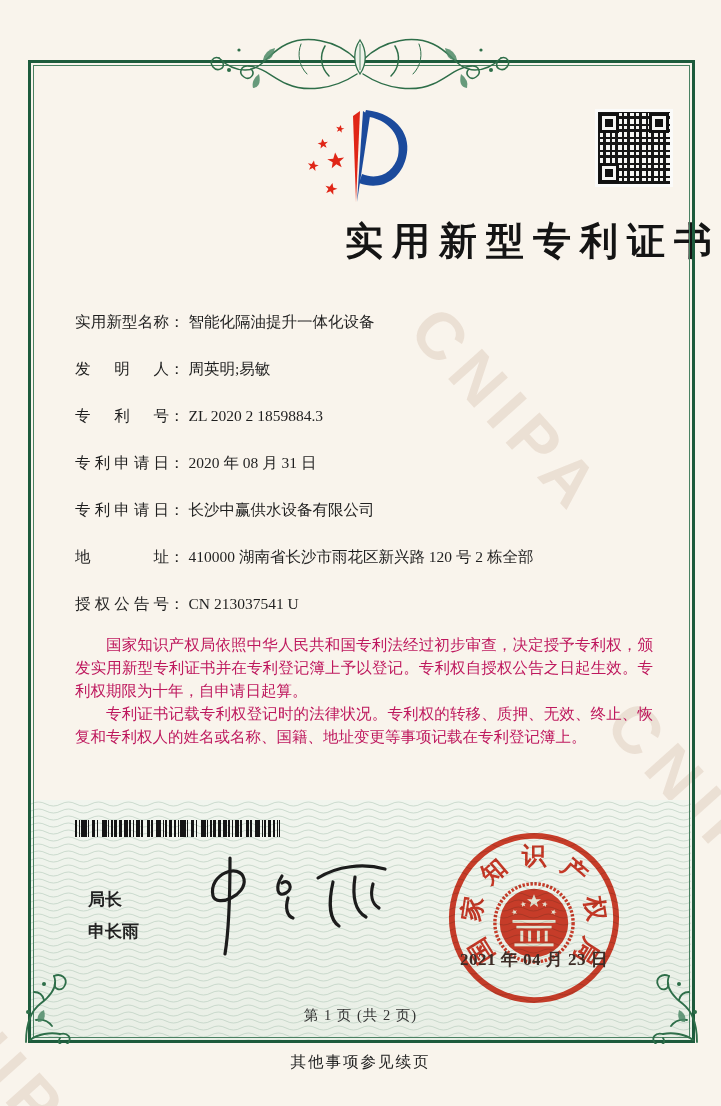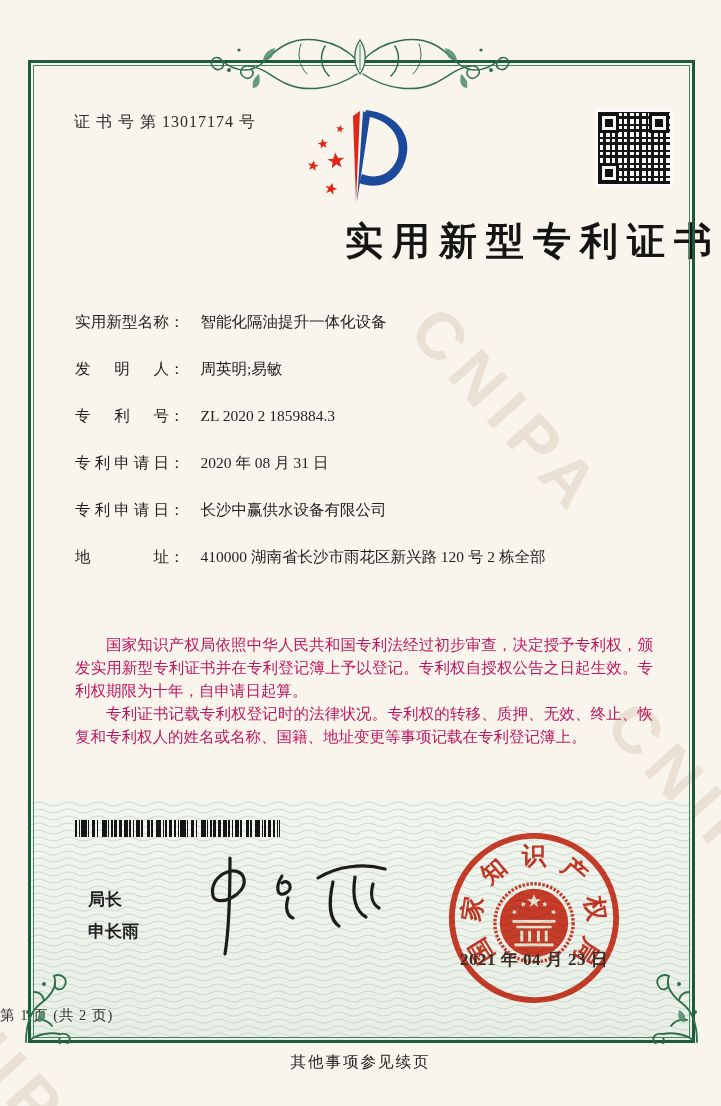--- a/index.html
+++ b/index.html
@@ -54,21 +54,21 @@
     font-size:38px; font-weight:bold; letter-spacing:9px; color:#141414;
   }
   
   .fields{position:absolute; left:75px; top:311px; width:582px; z-index:4; font-size:15.5px;}
   .frow{margin-bottom:25px; line-height:22px; white-space:nowrap;}
   .flabel{
     display:inline-block; width:94px; text-align:justify; text-align-last:justify;
     vertical-align:top;
   }
   .fcolon{display:inline-block;}
-  .fvalue{margin-left:16px;}
+  .fvalue{margin-left:4px;}
   .grant{display:flex;}
   .grant .g1{width:295px; flex:none;}
   
   .paras{position:absolute; left:75px; top:633px; width:578px; z-index:4;
          font-size:15.5px; line-height:23px; color:#be185d; text-align:justify;}
   .paras p{margin:0; text-indent:2em;}
   
   .barcode{
     position:absolute; left:75px; top:820px; width:205px; height:17px; z-index:4;
     background:
@@ -81,21 +81,21 @@
           font-size:17px; font-weight:bold; color:#222; line-height:32px;}
   .handsign{position:absolute; left:185px; top:850px; width:220px; height:112px; z-index:4;}
   
   .seal{position:absolute; left:446px; top:830px; width:176px; height:176px; z-index:4;
         mix-blend-mode:multiply; opacity:.93;}
   .seal-date{
     position:absolute; left:446px; top:948px; width:176px; z-index:5; text-align:center;
     font-size:17px; font-weight:bold; color:#3c2c26; letter-spacing:.5px; white-space:nowrap;
   }
   
-  .page-info{position:absolute; left:0; right:0; top:1006px; z-index:4; 
+  .page-info{position:absolute; left:0; right:0; top:1006px; z-index:4; text-align:center;
              font-size:14.5px; color:#333; letter-spacing:1px;}
   .footer-note{position:absolute; left:0; right:0; top:1052px; z-index:4; text-align:center;
                font-size:15.5px; color:#222; letter-spacing:2px;}
 </style>
 </head>
 <body>
 
 <div class="page">
 
   <div class="wm" style="left:-140px; top:-62px;">CNIPA</div>
@@ -186,21 +186,20 @@
       <path d="M8,68 C16,62 28,60 38,62"></path>
       <path d="M38,62 c8,-2 12,4 8,9 c-4,5 -12,1 -8,-5"></path>
       <path d="M14,48 q10,-2 16,6"></path>
       <path d="M12,20 q8,0 10,8"></path>
       <circle cx="6" cy="40" r="2" fill="#2e6e49" stroke="none"></circle>
       <circle cx="22" cy="12" r="2" fill="#2e6e49" stroke="none"></circle>
       <path d="M22,38 q-8,4 -6,12 q9,0 6,-12 z" fill="#4e8a67" stroke="none" opacity="0.85"></path>
     </g>
   </svg>
 
-  <div class="cert-no">证 书 号 第 13017174 号</div>
 
   <svg class="logo" viewBox="0 0 130 102">
     <defs>
       <path id="star" d="M0,-10 L2.94,-3.09 10,-3.09 4.05,1.18 5.88,8.09 0,3.82 -5.88,8.09 -4.05,1.18 -10,-3.09 -2.94,-3.09 Z" fill="#e02617"></path>
     </defs>
     <use href="#star" transform="translate(44,25) scale(0.42) rotate(12)"></use>
     <use href="#star" transform="translate(27,40) scale(0.52) rotate(-8)"></use>
     <use href="#star" transform="translate(17,62) scale(0.55) rotate(10)"></use>
     <use href="#star" transform="translate(40,57) scale(0.85) rotate(-6)"></use>
     <use href="#star" transform="translate(35,85) scale(0.62) rotate(14)"></use>
@@ -232,20 +231,23 @@
     <div class="frow">
       <span class="flabel">专利申请日</span><span class="fcolon">：</span><span class="fvalue">2020 年 08 月 31 日</span>
     </div>
     <div class="frow">
       <span class="flabel">专利申请日</span><span class="fcolon">：</span><span class="fvalue">长沙中赢供水设备有限公司</span>
     </div>
     <div class="frow">
       <span class="flabel">地址</span><span class="fcolon">：</span><span class="fvalue">410000  湖南省长沙市雨花区新兴路 120 号 2 栋全部</span>
     </div>
     <div class="frow grant">
+      <span class="g2">
+        <span class="flabel">授权公告号</span><span class="fcolon">：</span><span class="fvalue">CN 213037541 U</span>
+      </span>
     </div>
   </div>
 
   <div class="paras">
     <p>国家知识产权局依照中华人民共和国专利法经过初步审查，决定授予专利权，颁发实用新型专利证书并在专利登记簿上予以登记。专利权自授权公告之日起生效。专利权期限为十年，自申请日起算。</p>
     <p>专利证书记载专利权登记时的法律状况。专利权的转移、质押、无效、终止、恢复和专利权人的姓名或名称、国籍、地址变更等事项记载在专利登记簿上。</p>
   </div>
 
   <div class="barcode"></div>
 

